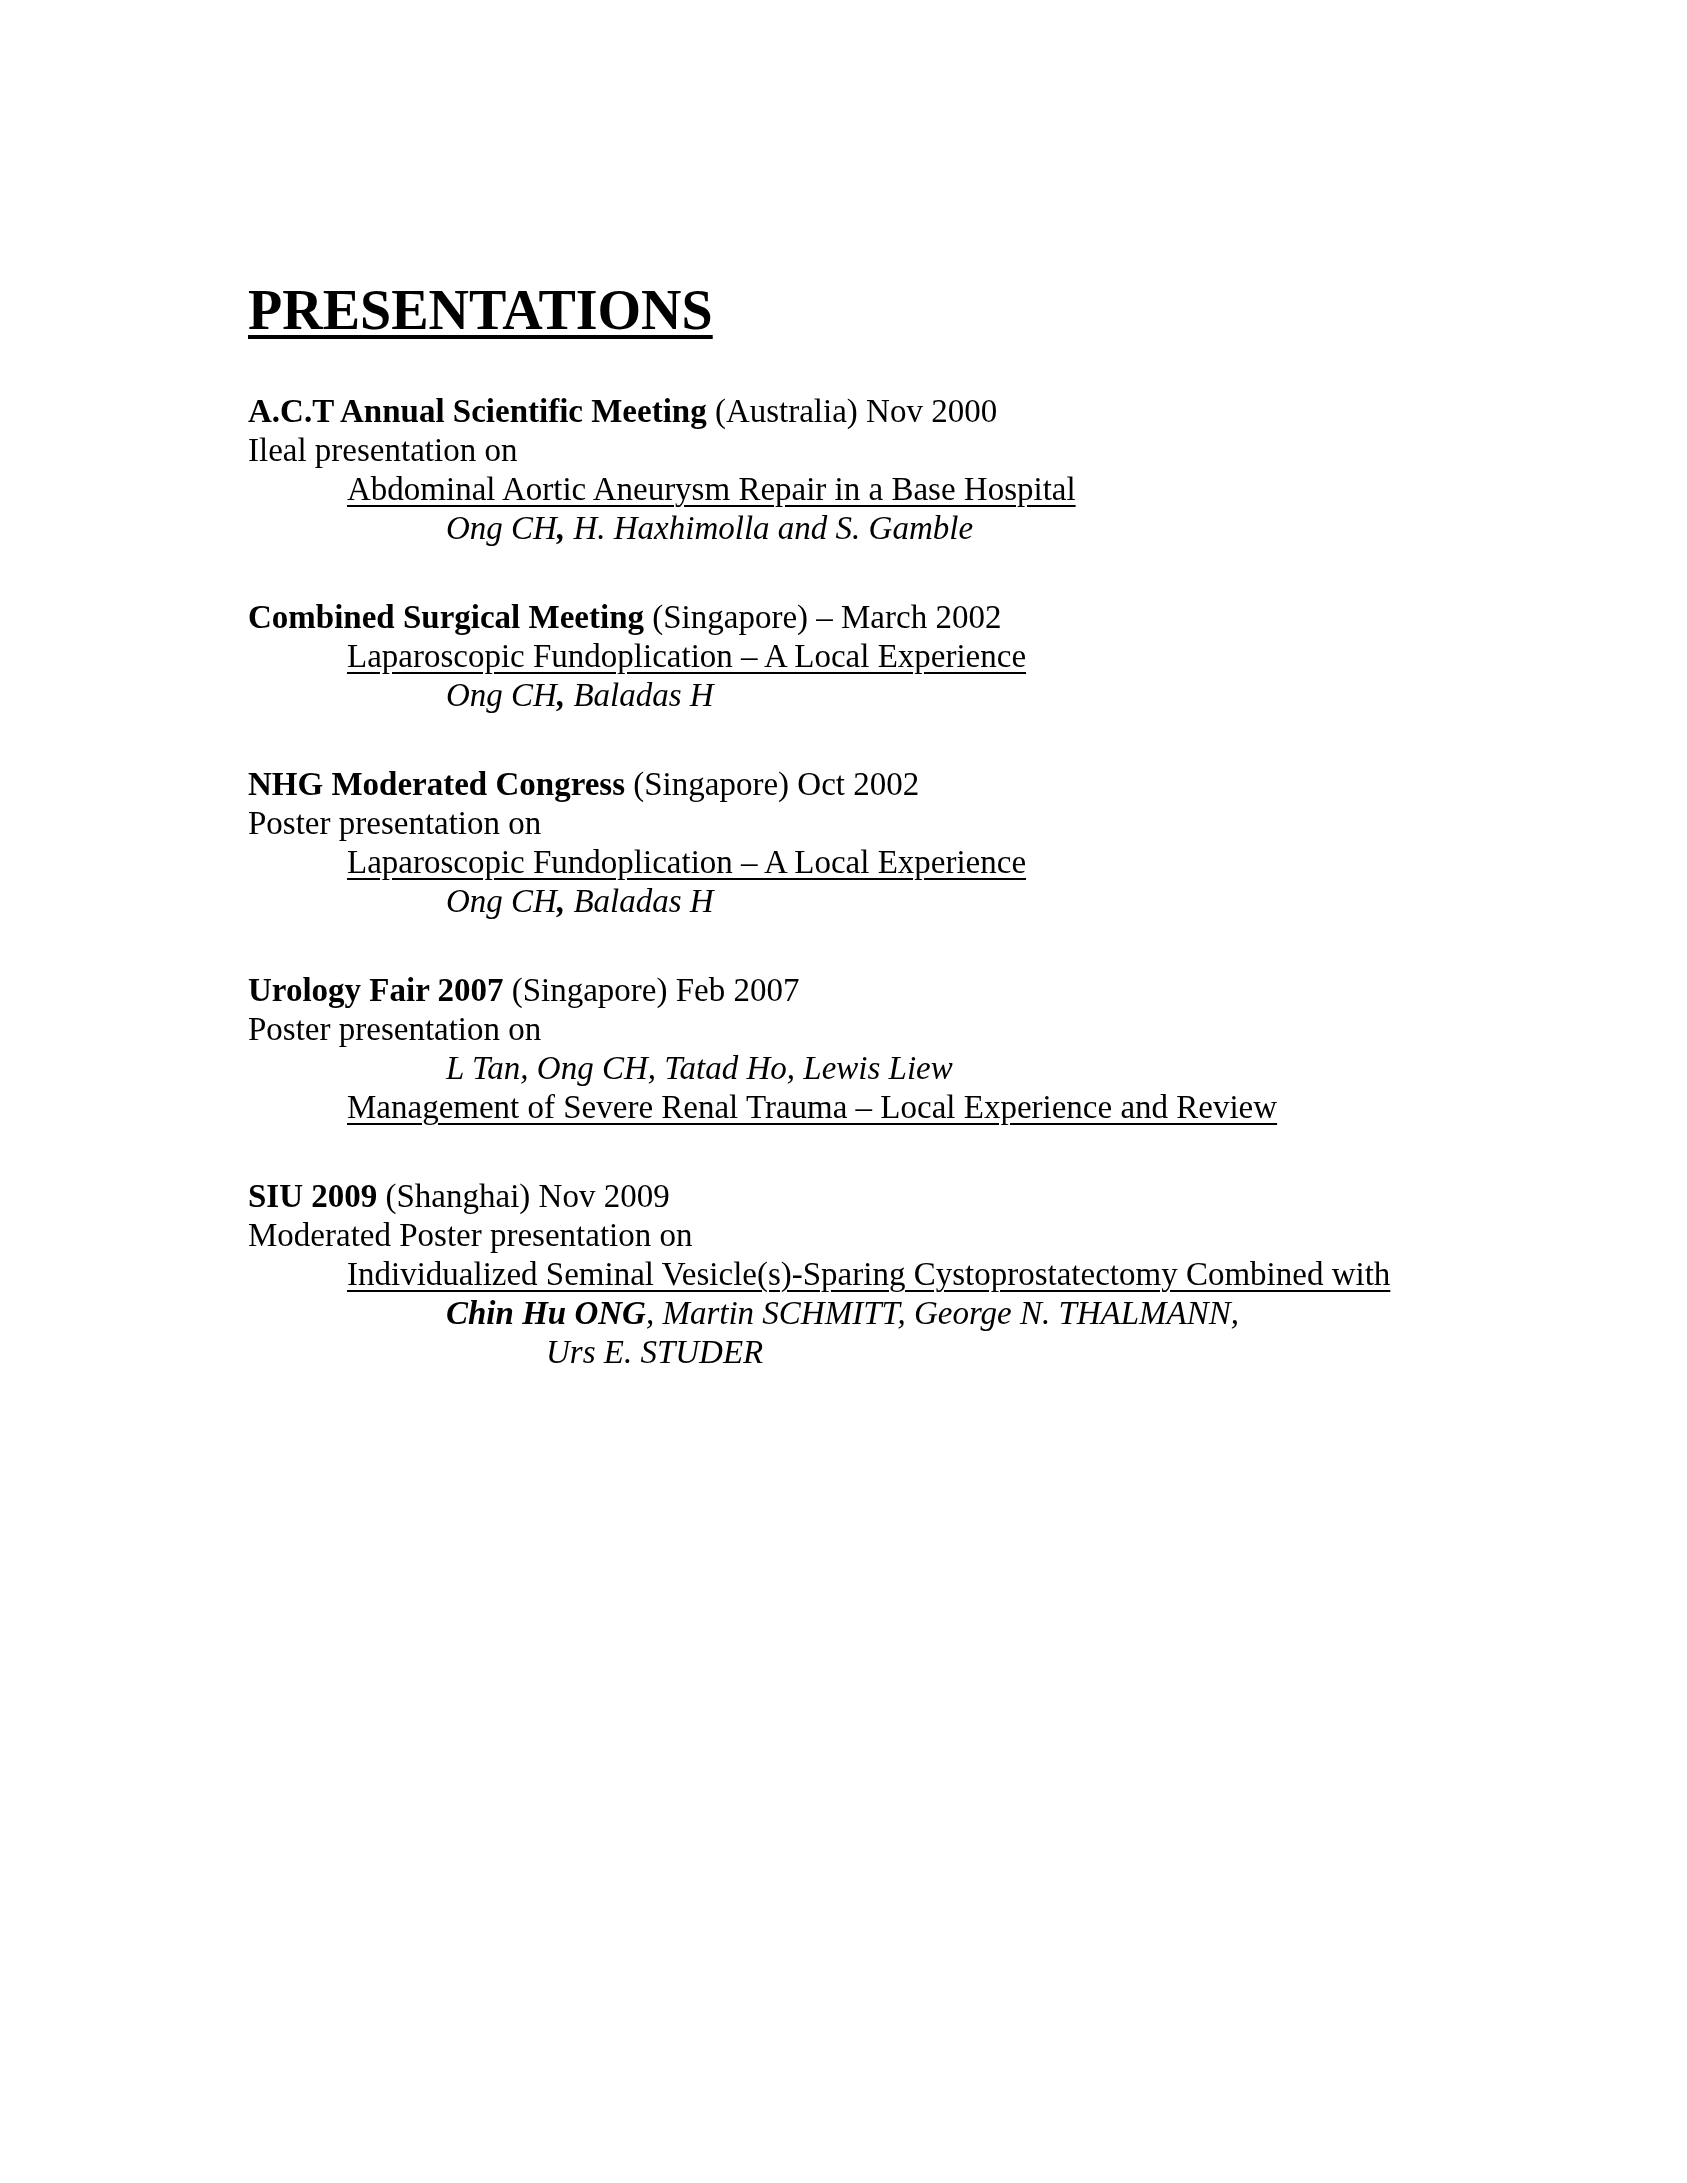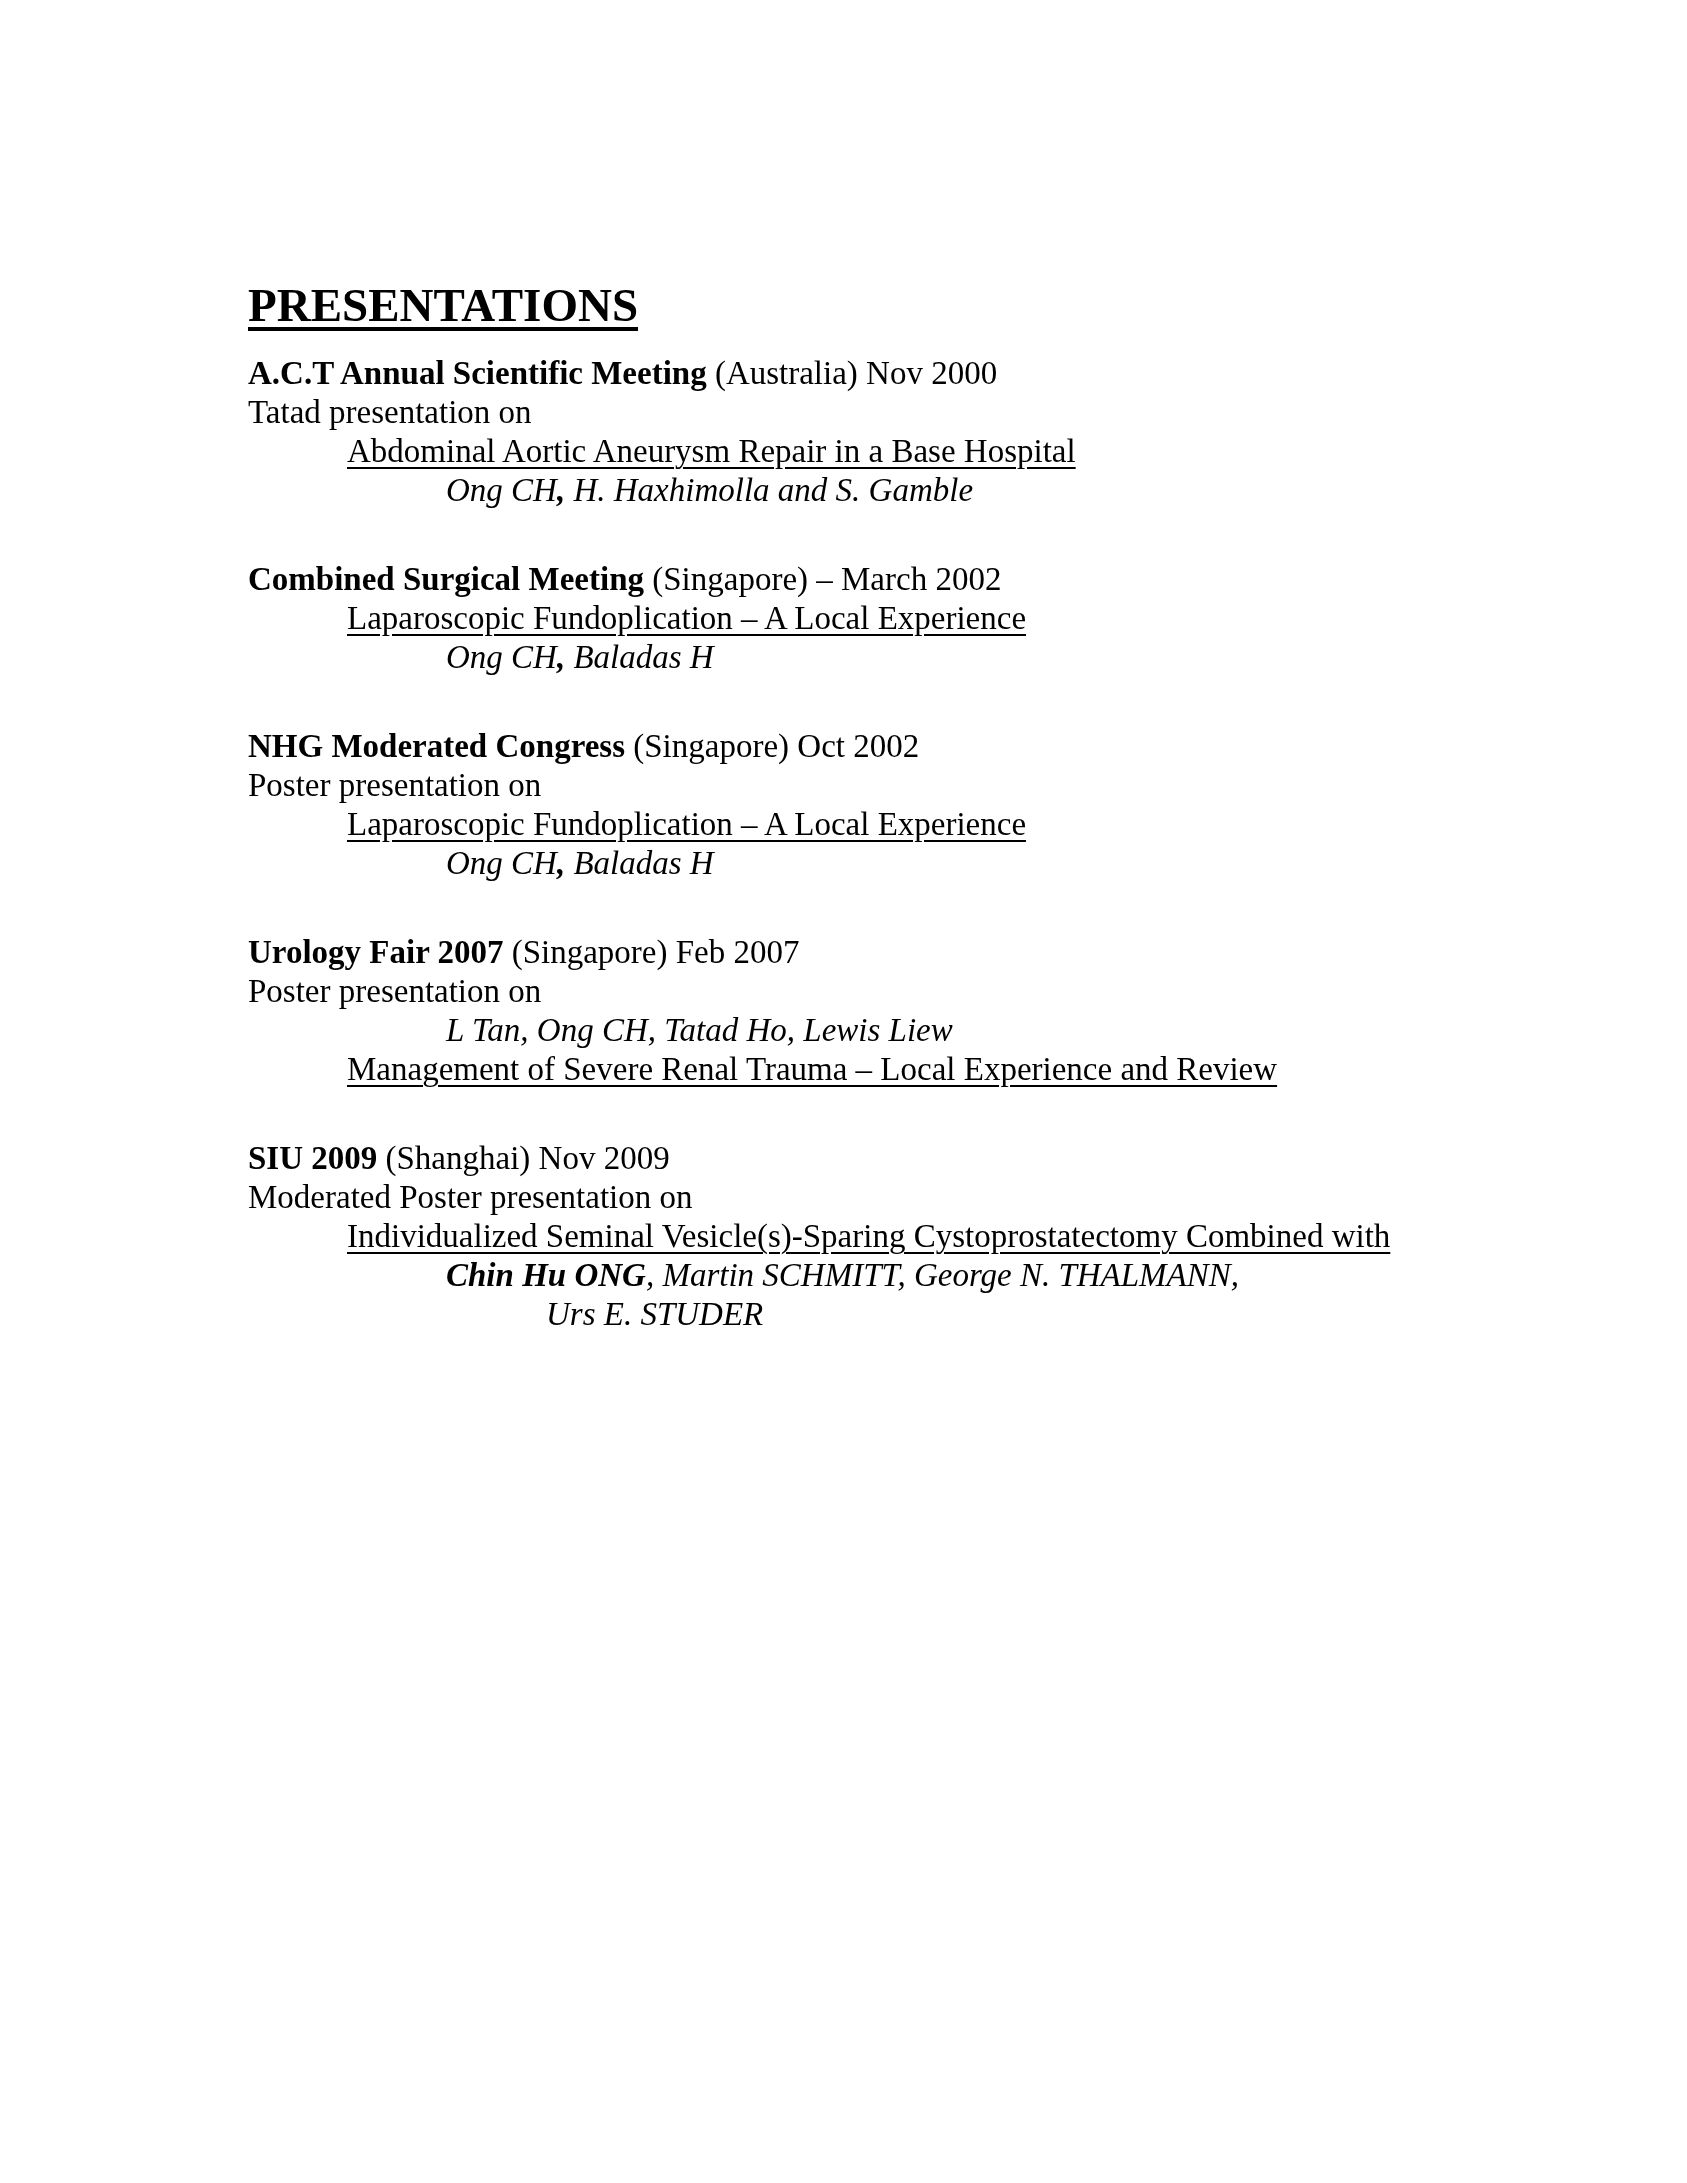--- a/index.html
+++ b/index.html
@@ -12,24 +12,24 @@
     font-family: "Liberation Serif", "DejaVu Serif", serif;
     overflow: hidden;
   }
   .doc {
     position: absolute;
     left: 248px;
     top: 281px;
     width: 1282px;
   }
   h1.doc-heading {
-    font-size: 47px;
+    font-size: 56px;
     line-height: 1.05;
     font-weight: bold;
-    margin: 0 0 24px 0;
+    margin: 0 0 52px 0;
     text-decoration: underline;
     text-decoration-thickness: 3.9px;
     text-underline-offset: 5.5px;
   }
   section.pres { margin: 0 0 50px 0; }
   .line {
     font-size: 33px;
     line-height: 39px;
     white-space: nowrap;
   }
@@ -48,21 +48,21 @@
 </head>
 <body>
 
 <div class="page">
   <div class="doc">
 
     <h1 class="doc-heading">PRESENTATIONS</h1>
 
     <section class="pres">
       <div class="line"><span class="b">A.C.T Annual Scientific Meeting</span><span> (Australia) Nov 2000</span></div>
-      <div class="line">Tatad presentation on</div>
+      <div class="line">Ileal presentation on</div>
       <div class="line indent1"><span class="u">Abdominal Aortic Aneurysm Repair in a Base Hospital</span></div>
       <div class="line indent2 it"><span>Ong CH</span><span class="bi">,</span><span> H. Haxhimolla and S. Gamble</span></div>
     </section>
 
     <section class="pres">
       <div class="line"><span class="b">Combined Surgical Meeting</span><span> (Singapore) – March 2002</span></div>
       <div class="line indent1"><span class="u">Laparoscopic Fundoplication – A Local Experience</span></div>
       <div class="line indent2 it"><span>Ong CH</span><span class="bi">,</span><span> Baladas H</span></div>
     </section>
 

